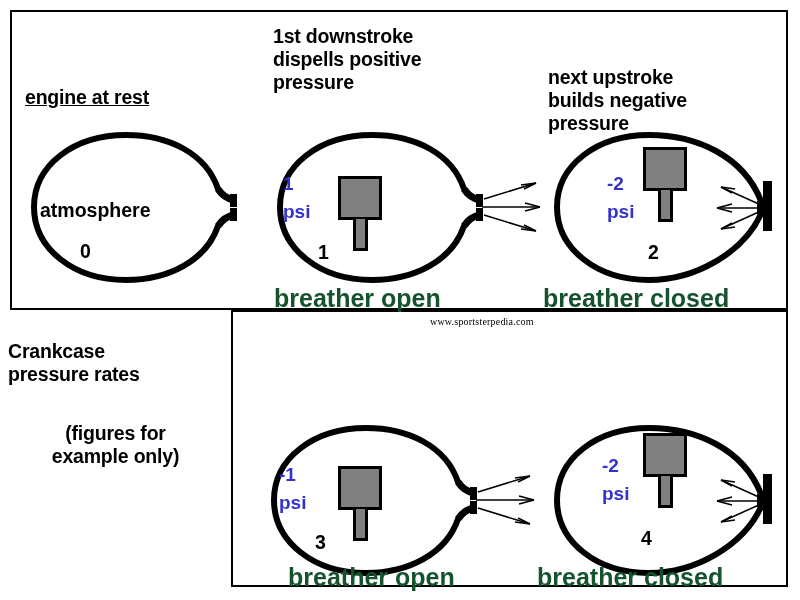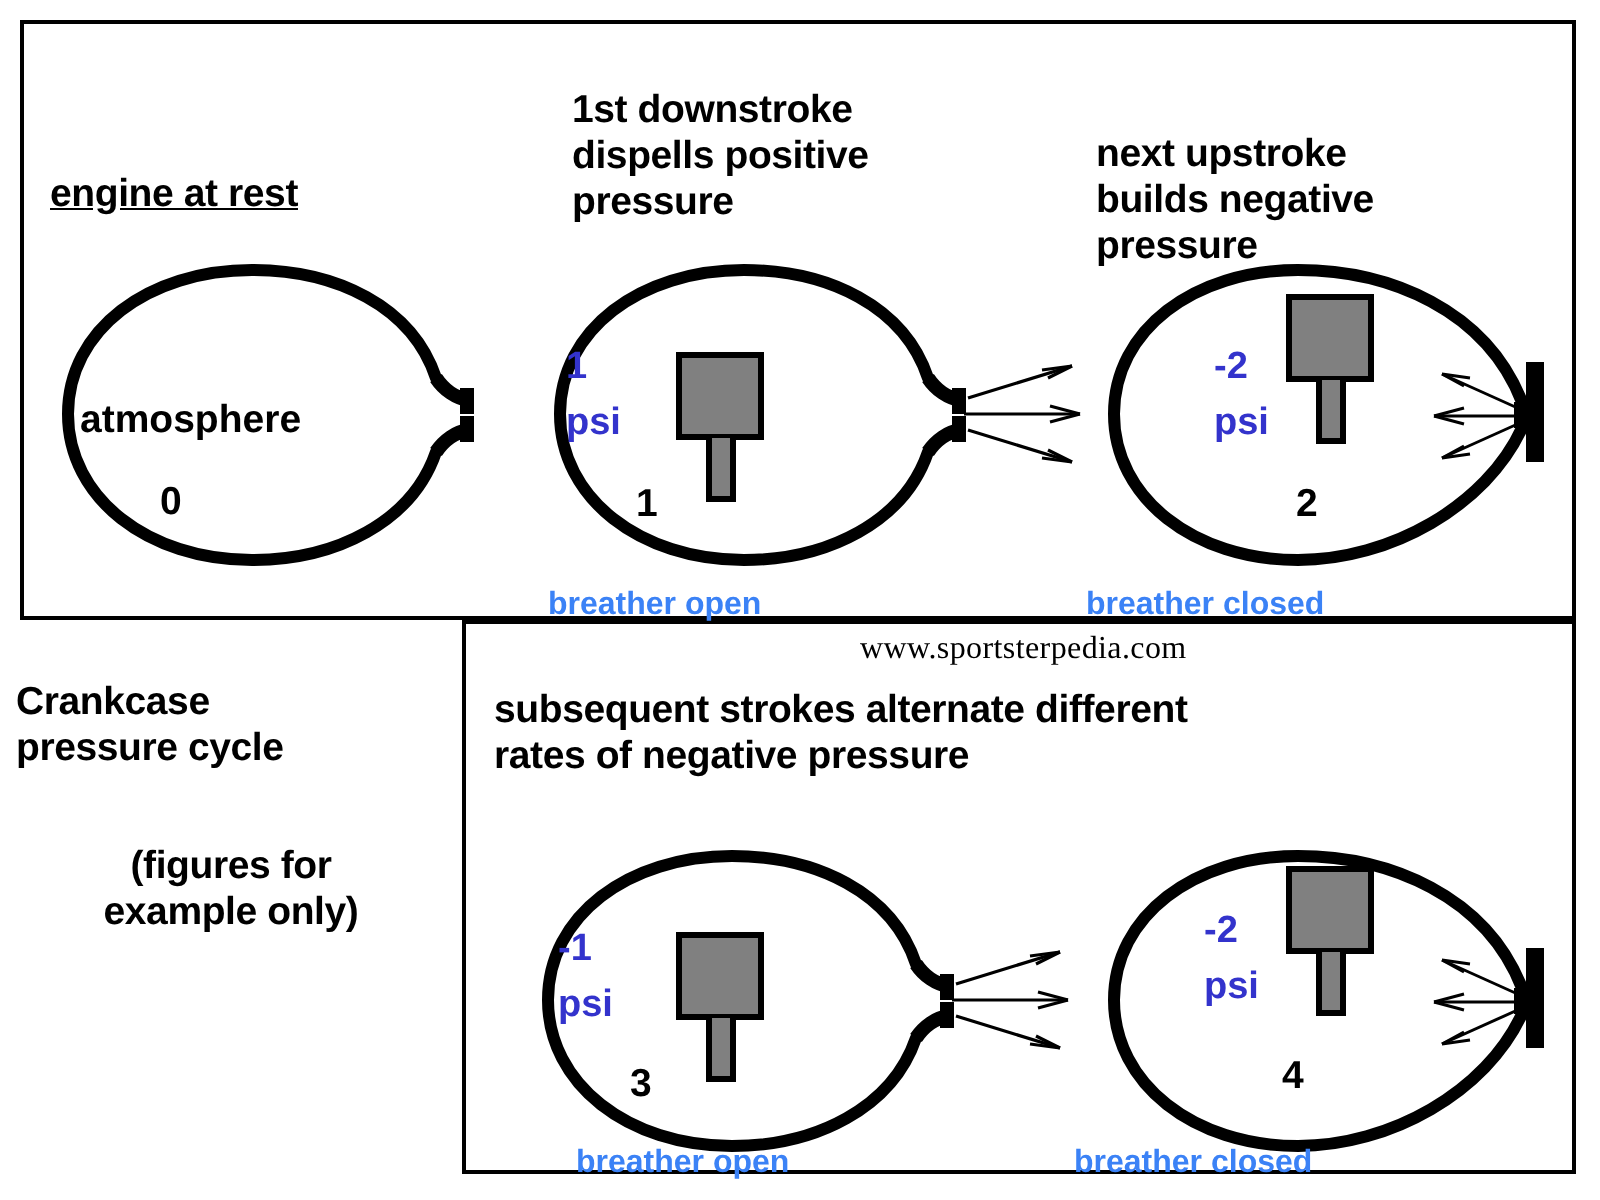--- a/index.html
+++ b/index.html
@@ -34,24 +34,23 @@
     line-height: 1.18;
     white-space: pre-line;
     letter-spacing: -0.2px;
   }
   .hd-panel   { font-size: 19.5px; }
   .hd-left    { font-size: 19.5px; }
   .hd-wide    { font-size: 19.5px; }
   .caption {
     position: absolute;
     font-weight: bold;
-    font-size: 16px;
-    color: #3b82f6;
+    font-size: 25px;
+    color: #14532d;
     white-space: nowrap;
-    margin-top: 10px;
   }
 
   
   .psi {
     position: absolute;
     font-weight: bold;
     font-size: 19px;
     line-height: 1.45;
     white-space: pre-line;
   }
@@ -60,21 +59,21 @@
     position: absolute;
     font-weight: bold;
     font-size: 19.5px;
     color: #000000;
   }
 
   
   #watermark {
     position: absolute;
     font-family: "Liberation Serif", serif;
-    font-size: 16px;
+    font-size: 10px;
     color: #000000;
     letter-spacing: 0.2px;
     white-space: nowrap;
   }
 
   
   .chamber {
     position: absolute;
     width: 230px;
     height: 165px;
@@ -104,21 +103,21 @@
 </head>
 <body>
 
 <div id="page">
 
   <div class="frame" id="frame-top"></div>
   <div class="frame" id="frame-bottom"></div>
 
   <div class="hd hd-panel" style="left:25px; top:86px; width:210px;text-decoration:underline;">engine at rest</div>
 
-  <div class="hd hd-panel" style="left:286px; top:25px; width:255px;margin-top:19px;">1st downstroke
+  <div class="hd hd-panel" style="left:273px; top:25px; width:255px;">1st downstroke
 dispells positive
 pressure</div>
 
   <div class="hd hd-panel" style="left:548px; top:25px; width:250px;margin-top:41px;">next upstroke
 builds negative
 pressure</div>
 
   <div class="chamber" style="left:22px; top:125px;">
     <svg viewBox="0 0 230 165" xmlns="http://www.w3.org/2000/svg">
 
@@ -192,28 +191,26 @@
   </div>
   <div class="psi" style="left:607px; top:170px; color:#3333CC;"><span>-2</span><br><span>psi</span></div>
   <div class="piston" style="left:643px; top:147px;">
     <div class="head"></div>
     <div class="rod"></div>
   </div>
   <div class="stepnum" style="left:648px; top:241px;">2</div>
   <div class="caption" style="left:543px; top:284px;">breather closed</div>
 
   <div class="hd hd-left" style="left:8px; top:340px; width:215px;">Crankcase
-pressure cycle</div>
+pressure rates</div>
   <div class="hd hd-left" style="left:8px; top:422px; width:215px;text-align:center;">(figures for
 example only)</div>
 
   <div id="watermark" style="left:430px; top:316px;">www.sportsterpedia.com</div>
 
-  <div class="hd hd-wide" style="left:247px; top:344px; width:545px;">subsequent strokes alternate different
-rates of negative pressure</div>
 
   <div class="chamber" style="left:262px; top:418px;">
     <svg viewBox="0 0 230 165" xmlns="http://www.w3.org/2000/svg">
       <path d="M 196 64
                C 184 28, 146 10, 104 10
                C 52 10, 12 40, 12 82
                C 12 124, 52 155, 104 155
                C 146 155, 184 136, 196 101" fill="none" stroke="#000000" stroke-width="6" stroke-linecap="round"></path>
       <path d="M 196 64 C 200 70, 206 74, 212 75" fill="none" stroke="#000000" stroke-width="7"></path>
       <rect x="208" y="69" width="7" height="13" fill="#000000"></rect>

